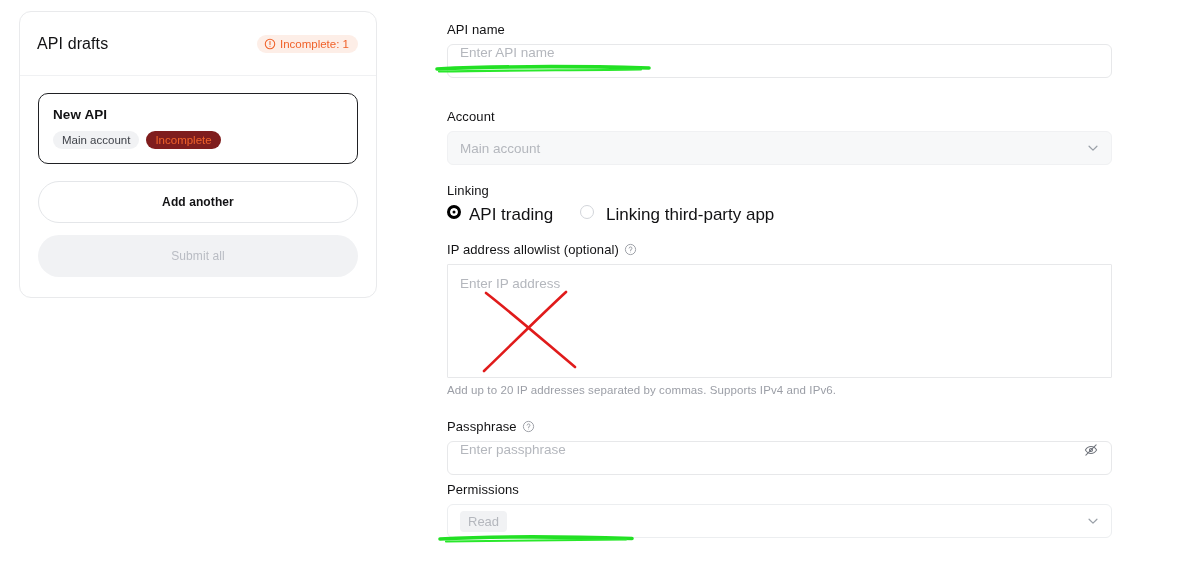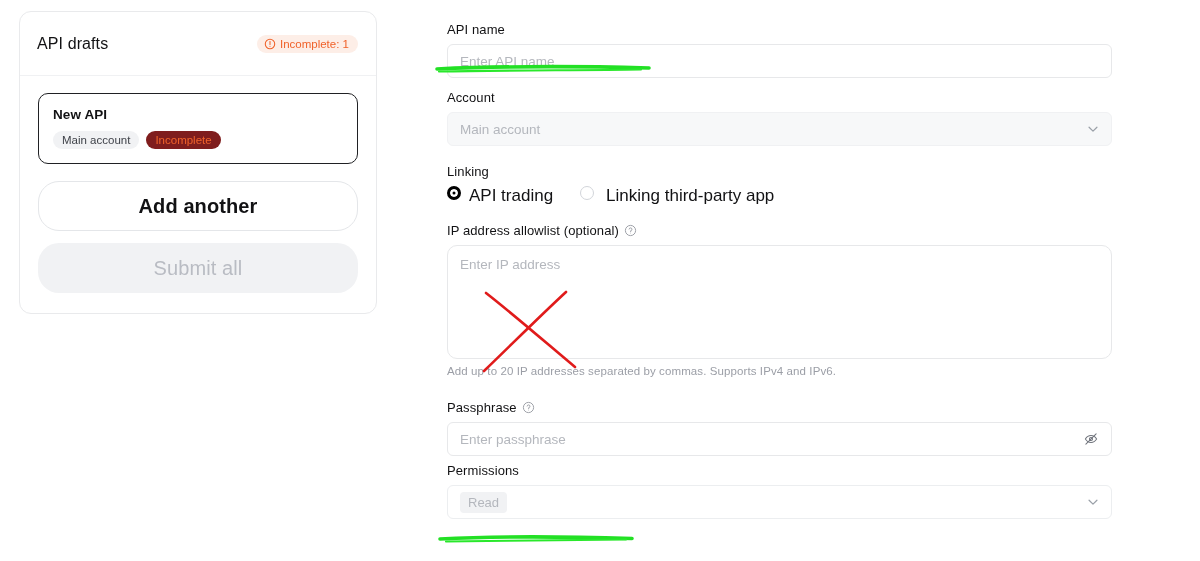--- a/index.html
+++ b/index.html
@@ -91,23 +91,23 @@
     color: #3f4249;
   }
   .chip-incomplete {
     background: #7f1d1d;
     color: #f0622a;
   }
   .pill-btn {
     display: flex;
     align-items: center;
     justify-content: center;
-    height: 50px;
+    height: 42px;
     border-radius: 21px;
-    font-size: 20px;
+    font-size: 12px;
     box-sizing: border-box;
     margin-top: 17px;
     letter-spacing: 0.1px;
   }
   #add-another-btn {
     border: 1px solid #e4e6e9;
     background: #ffffff;
     color: #121214;
     font-weight: 600;
     cursor: pointer;
@@ -141,21 +141,21 @@
     width: 13px;
     height: 13px;
     color: #9b9ea6;
   }
   .text-input {
     height: 34px;
     border: 1px solid #e7e8ea;
     border-radius: 6px;
     background: #ffffff;
     display: flex;
-    align-items: center;
+    align-items: flex-start;
     padding: 0 12px;
     box-sizing: border-box;
     font-size: 13.5px;
   }
   .placeholder {
     color: #b4b7bd;
     font-size: 13.5px;
   }
   .select-field {
     height: 34px;
@@ -219,21 +219,21 @@
   }
   .radio-off {
     border: 1.3px solid #d2d5da;
     background: #ffffff;
   }
 
   #ip-block { margin-top: 17px; }
   #ip-textarea {
     height: 114px;
     border: 1px solid #e7e8ea;
-    border-radius: 10px;
+    border-radius: 1px;
     background: #ffffff;
     padding: 9px 12px;
     box-sizing: border-box;
   }
   .helper-text {
     font-size: 11.5px;
     color: #9b9ea6;
     margin-top: 6px;
     letter-spacing: 0.1px;
   }
@@ -297,21 +297,21 @@
 
 <div id="form-column">
 
   <div class="field-block">
     <div class="field-label">API name</div>
     <div class="text-input">
       <span class="placeholder">Enter API name</span>
     </div>
   </div>
 
-  <div class="field-block" style="margin-top:12px">
+  <div class="field-block" style="margin-top:31px">
     <div class="field-label">Account</div>
     <div class="select-field select-disabled">
       <span class="placeholder">Main account</span>
       <span class="chevron">
         <svg viewBox="0 0 16 16" width="14" height="14" fill="none" stroke="currentColor" stroke-width="1.4" stroke-linecap="round" stroke-linejoin="round">
           <polyline points="3.5,6 8,10.5 12.5,6"></polyline>
         </svg>
       </span>
     </div>
   </div>

